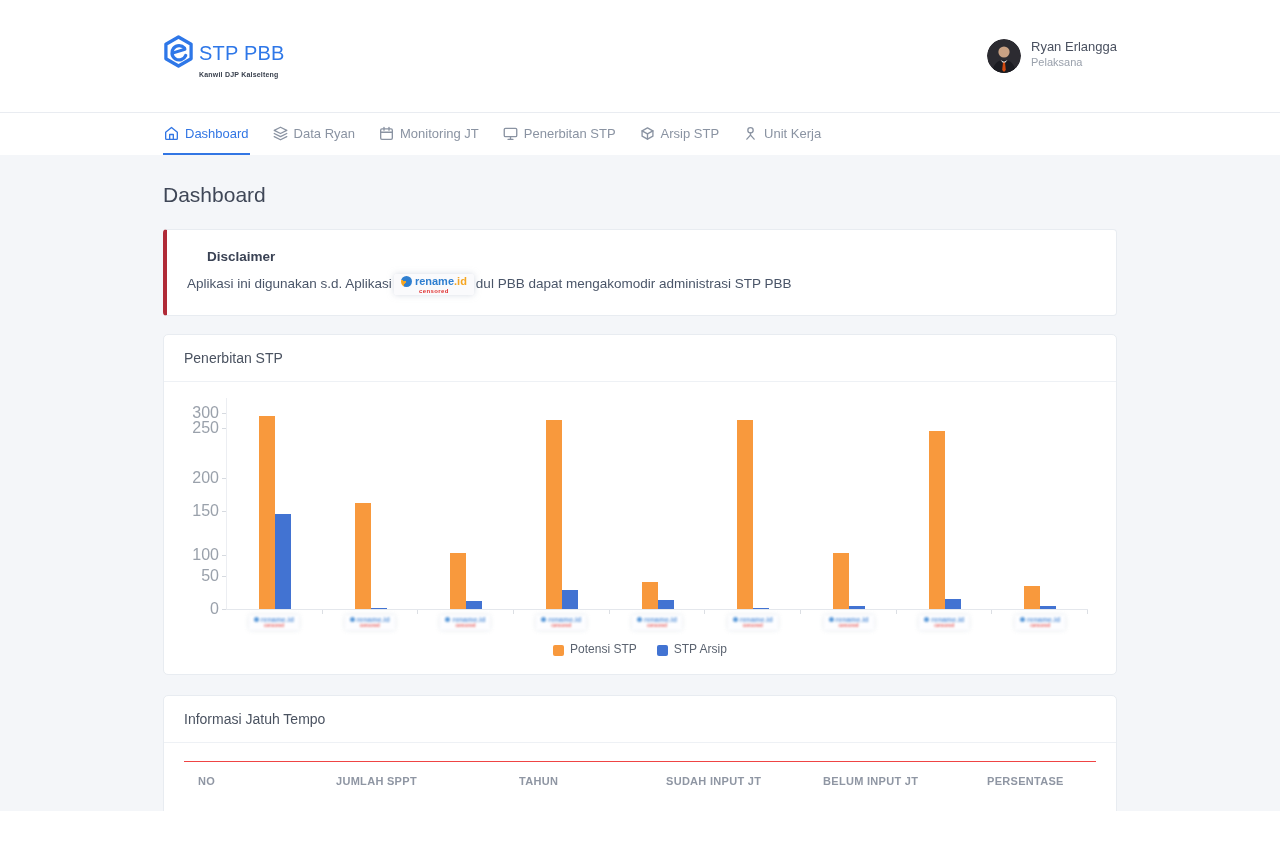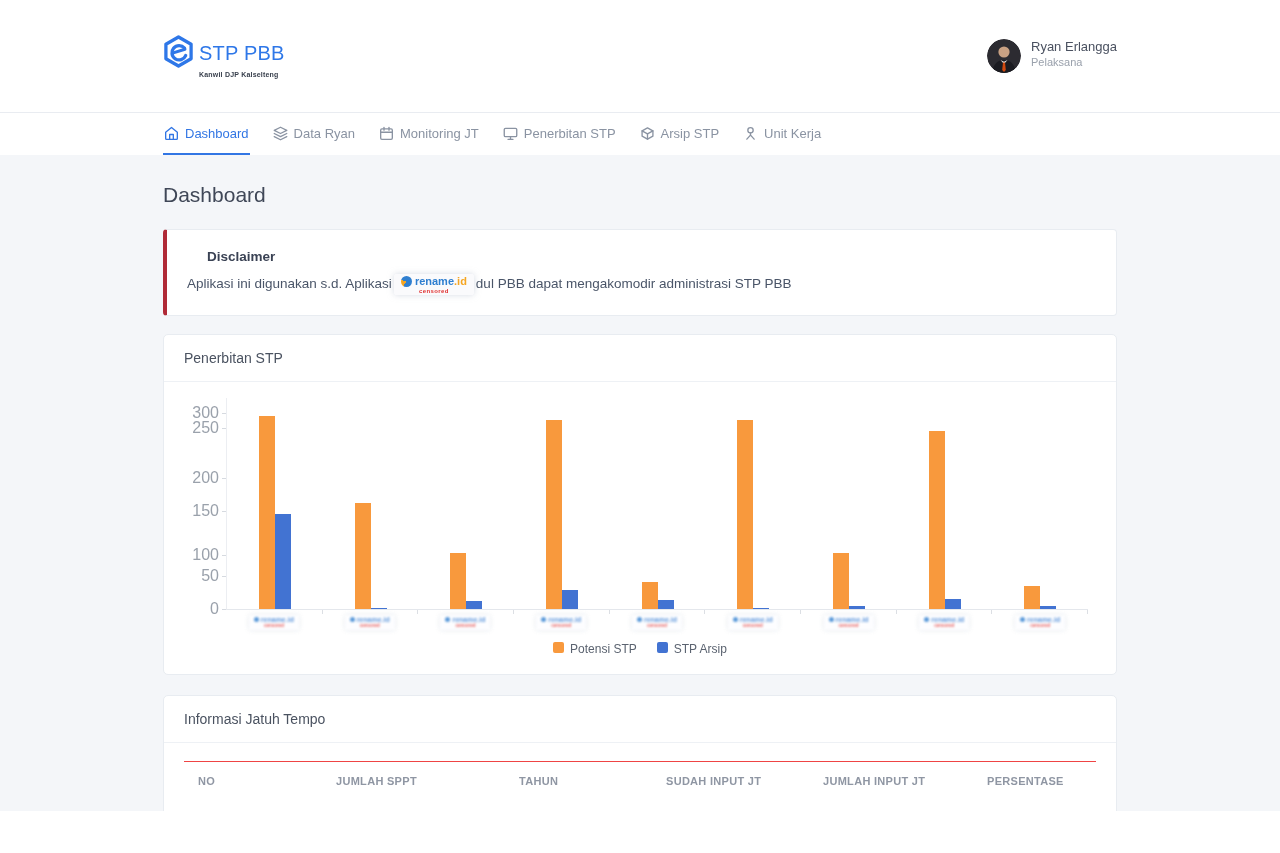--- a/index.html
+++ b/index.html
@@ -55,21 +55,21 @@
   .ytick { position:absolute; left:-42px; width:34px; text-align:right; font-size:16px; color:#9aa1ab; transform:translateY(50%); }
   .ytick i { position:absolute; right:-7px; top:50%; width:4px; height:1px; background:#d6dae0; }
   .xlabels { display:flex; margin:5px 8px 0 42px; }
   .xlabel { flex:1; display:flex; justify-content:center; }
   .x-chip { display:flex; flex-direction:column; align-items:center; line-height:1; padding:1px 5px; border-radius:2px; background:rgba(252,253,255,.85); box-shadow:0 0 4px rgba(185,195,210,.5); filter:blur(1px); opacity:.8; }
   .x-chip-row { display:flex; align-items:center; gap:2px; }
   .x-chip-icon { width:5px; height:5px; border-radius:50%; background:#2f7fd0; }
   .x-chip-brand { font-size:7px; font-weight:bold; color:#3b7fd4; }
   .x-chip-sub { font-size:4.5px; font-weight:bold; color:#e03131; margin-top:1px; }
   .legend { display:flex; justify-content:center; gap:20px; margin-top:12px; }
-  .legend-item { display:flex; align-items:flex-start; gap:6px; font-size:12px; color:#5b6370; }
+  .legend-item { display:flex; align-items:flex-end; gap:6px; font-size:12px; color:#5b6370; }
   .swatch { width:11px; height:11px; border-radius:2px; }
 
   
   .table-body { padding:18px 20px 30px; }
   .thead { display:grid; grid-template-columns:138px 183px 147px 157px 164px 1fr; border-top:1px solid #ef4444; }
   .th { padding:13px 0 13px 14px; font-size:11px; font-weight:bold; color:#8f96a3; letter-spacing:.3px; white-space:nowrap; }
 </style>
 </head>
 <body>
 
@@ -345,19 +345,19 @@
     </section>
 
     <section class="card">
       <div class="card-header">Informasi Jatuh Tempo</div>
       <div class="table-body">
         <div class="thead">
             <div class="th">NO</div>
             <div class="th">JUMLAH SPPT</div>
             <div class="th">TAHUN</div>
             <div class="th">SUDAH INPUT JT</div>
-            <div class="th">JUMLAH INPUT JT</div>
+            <div class="th">BELUM INPUT JT</div>
             <div class="th">PERSENTASE</div>
           </div>
       </div>
     </section>
   </div>
 </main>
 
 </body></html>

